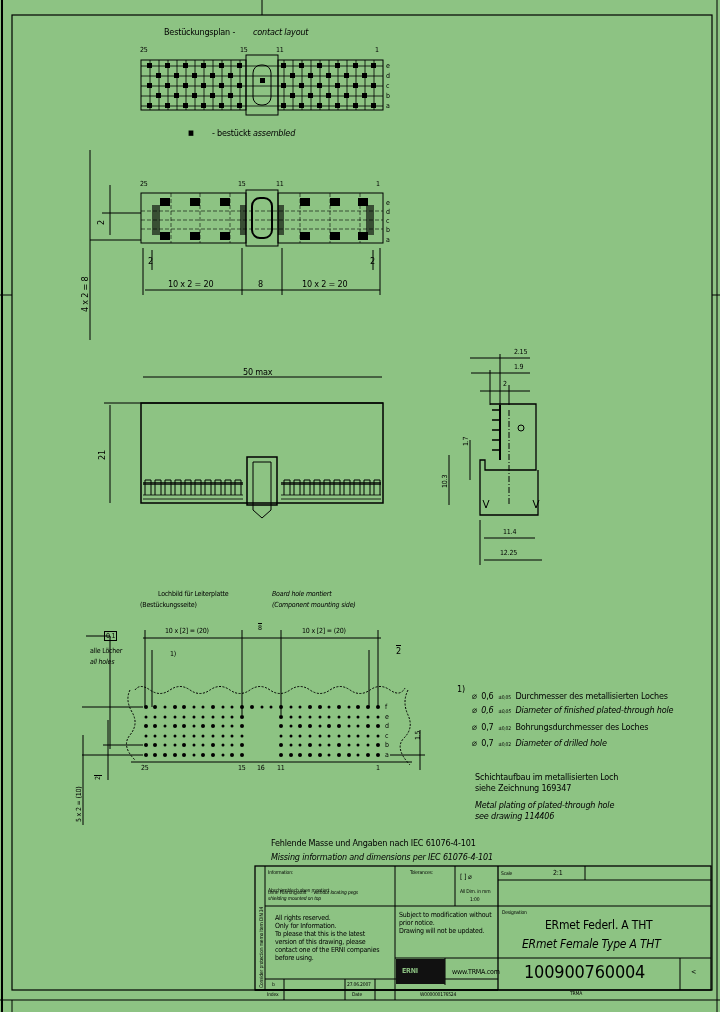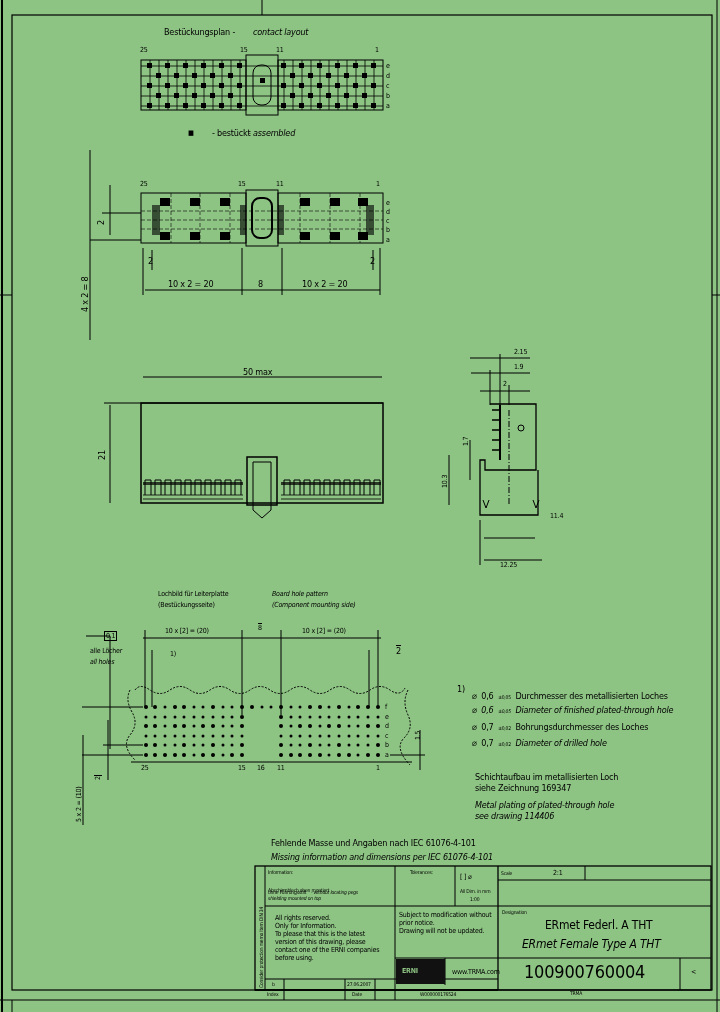--- a/index.html
+++ b/index.html
@@ -426,26 +426,26 @@
 <div class="t" style="left:302px;top:279px;">10 x 2 = 20</div>
 
 <div class="t" style="left:243px;top:367px;">50 max</div>
 <div class="t" style="left:97px;top:460px;transform:rotate(-90deg);transform-origin:left top;">21</div>
 
 <div class="t sm" style="left:514px;top:348px;">2.15</div>
 <div class="t sm" style="left:514px;top:363px;">1.9</div>
 <div class="t sm" style="left:503px;top:380px;">2</div>
 <div class="t sm" style="left:462px;top:446px;transform:rotate(-90deg);transform-origin:left top;">1.7</div>
 <div class="t sm" style="left:441px;top:488px;transform:rotate(-90deg);transform-origin:left top;">10.3</div>
-<div class="t sm" style="left:503px;top:512px;margin-left:47px;">11.4</div>
-<div class="t sm" style="left:500px;top:549px;margin-top:12px;">12.25</div>
+<div class="t sm" style="left:503px;top:528px;">11.4</div>
+<div class="t sm" style="left:500px;top:549px;">12.25</div>
 
 <div class="t sm" style="left:158px;top:590px;">Lochbild für Leiterplatte</div>
-<div class="t sm" style="left:158px;top:601px;">(Bestückungsseite)</div>
-<div class="t sm it" style="left:272px;top:590px;">Board hole pattern</div>
+<div class="t sm" style="left:140px;top:601px;">(Bestückungsseite)</div>
+<div class="t sm it" style="left:272px;top:590px;">Board hole montiert</div>
 <div class="t sm it" style="left:272px;top:601px;">(Component mounting side)</div>
 <div class="t sm" style="left:104px;top:631px;border:1px solid #000;padding:0 1px;">0.1</div>
 <div class="t sm" style="left:90px;top:647px;">alle Löcher</div>
 <div class="t sm it" style="left:90px;top:658px;">all holes</div>
 <div class="t sm" style="left:165px;top:627px;">10 x [2] = (20)</div>
 <div class="t sm" style="left:258px;top:623px;border-top:1px solid #000;">8</div>
 <div class="t sm" style="left:302px;top:627px;">10 x [2] = (20)</div>
 <div class="t" style="left:396px;top:645px;border-top:1px solid #000;">2</div>
 <div class="t sm" style="left:170px;top:650px;">1)</div>
 <div class="t sm" style="left:414px;top:740px;transform:rotate(-90deg);transform-origin:left top;">1.5</div>

